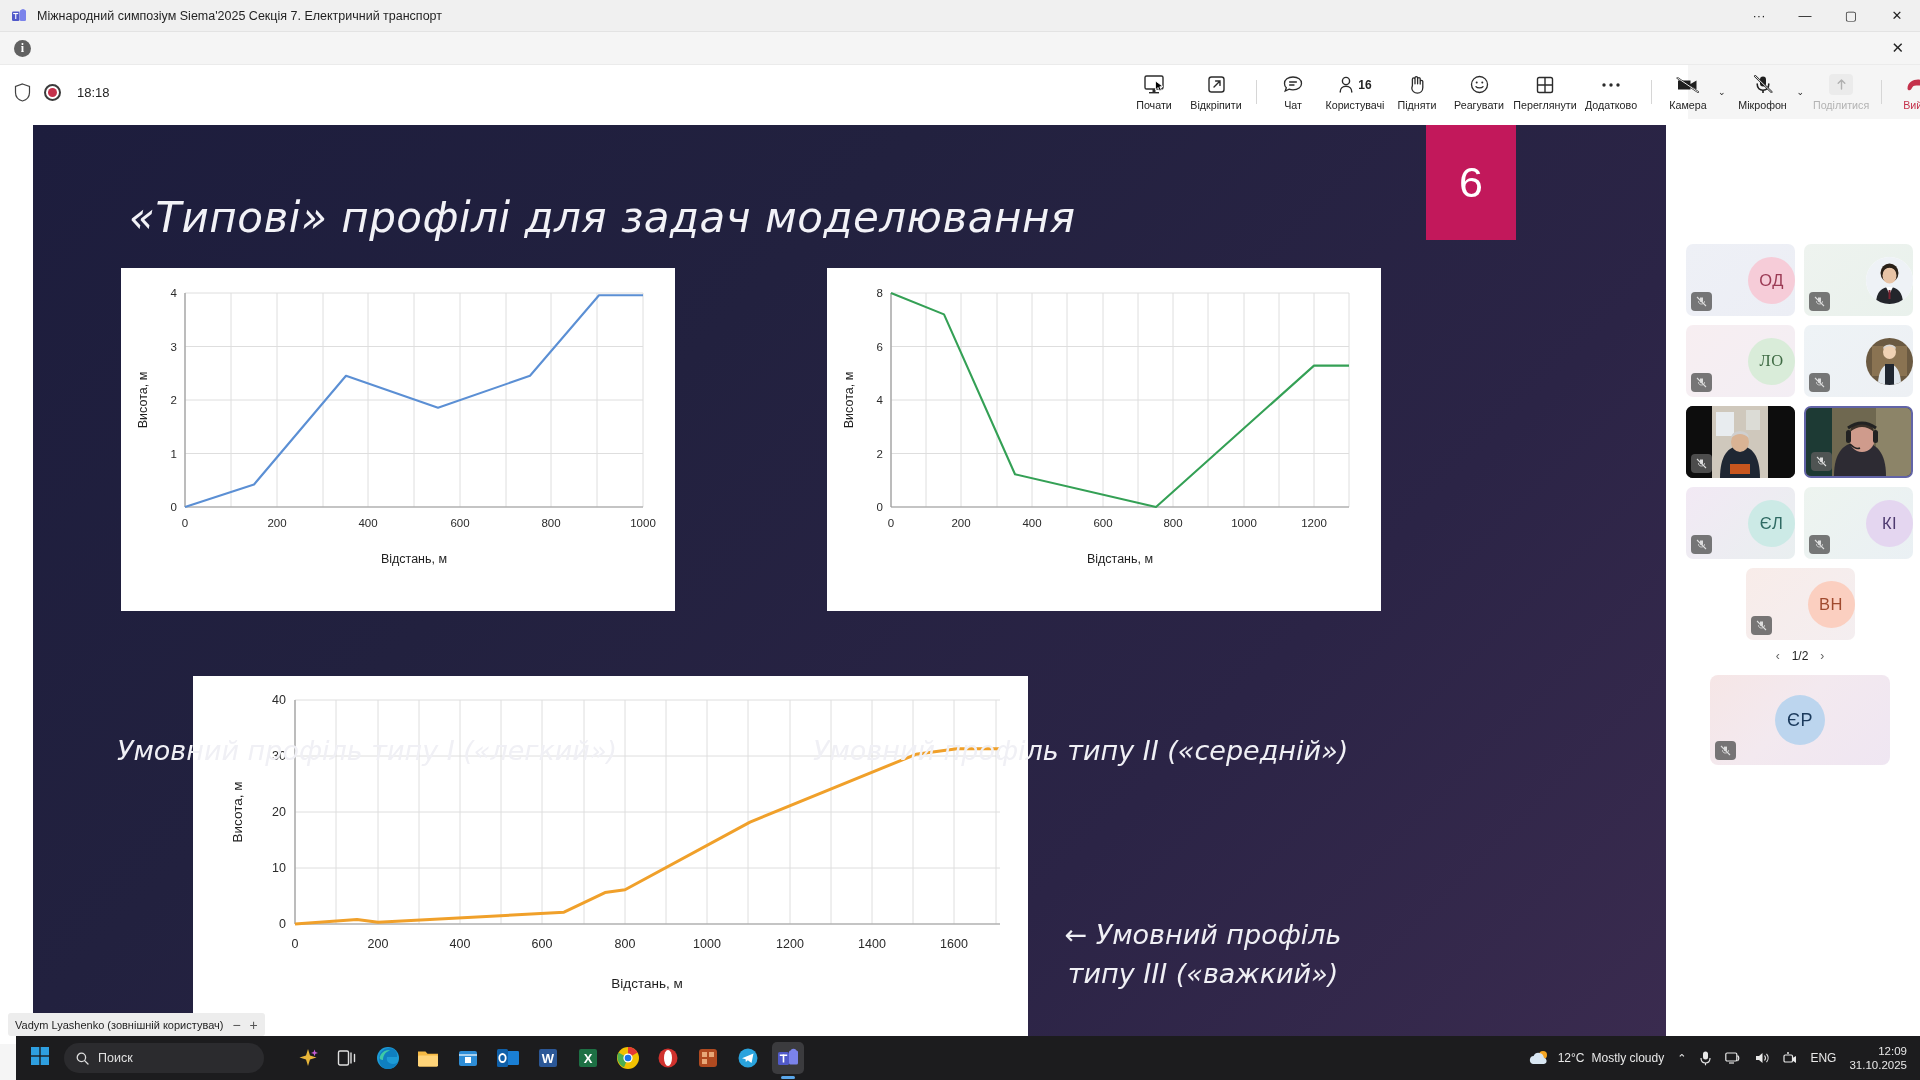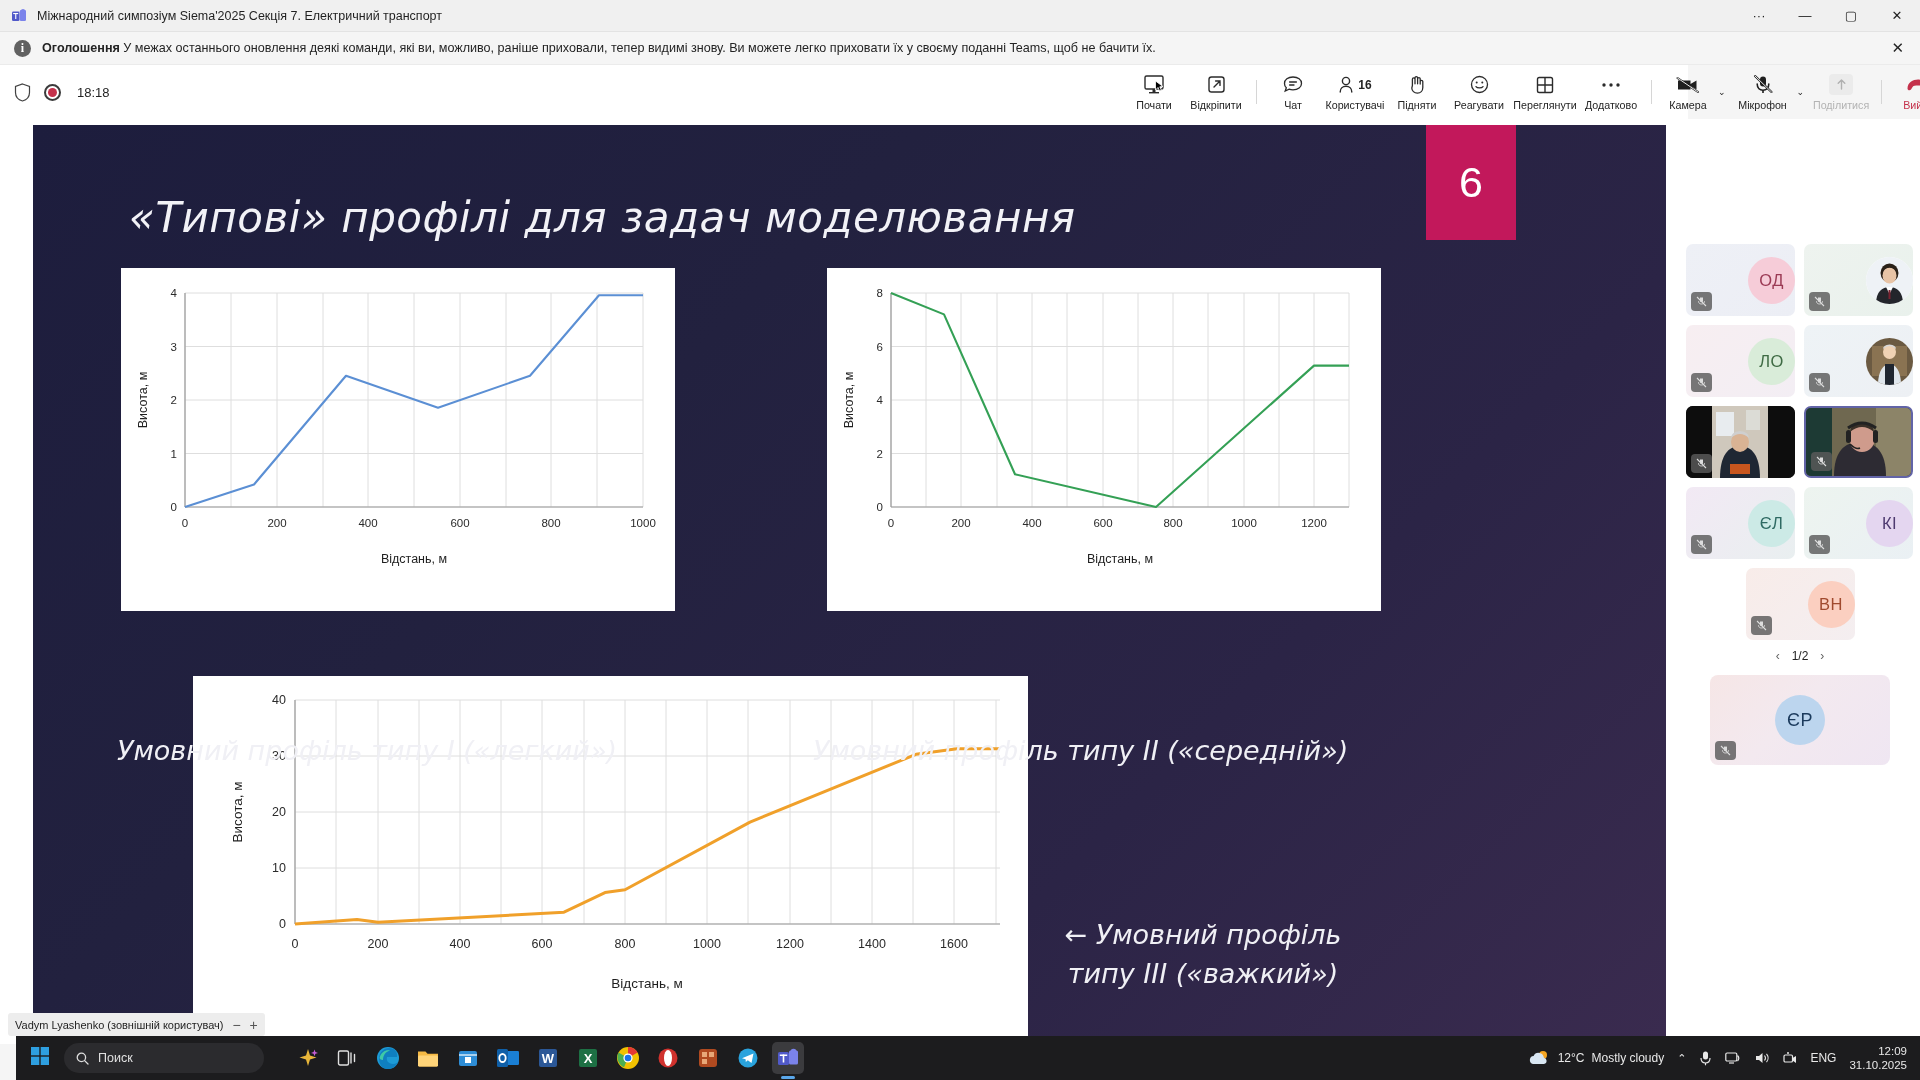--- a/index.html
+++ b/index.html
@@ -108,21 +108,21 @@
 
   
   .rail { position: absolute; left: 1686px; top: 125px; width: 228px; }
   .tiles { display: flex; flex-wrap: wrap; gap: 9px; }
   .tile {
     position: relative; width: 109px; height: 72px; border-radius: 7px; overflow: hidden;
     display: flex; align-items: center; justify-content: flex-end;
   }
   .tile.t0 { background: linear-gradient(135deg,#eef0f6,#eceef5); }
   .tile.t1 { background: linear-gradient(135deg,#eef3ef,#e9f1ec); }
-  .tile.t2 { background: linear-gradient(135deg,#f7eef1,#f3eef4); }
+  .tile.t2 { background: linear-gradient(135deg,#f7eef1,#f3eef4); font-family: Liberation Serif, serif; }
   .tile.t3 { background: linear-gradient(135deg,#eef3f6,#edf0f4); }
   .tile.t4 { background: #171717; }
   .tile.t5 { background: #14202a; border: 2.5px solid #6264a7; }
   .tile.t6 { background: linear-gradient(135deg,#f2e9f4,#e9eff0); }
   .tile.t7 { background: linear-gradient(135deg,#edf4ef,#eaf0f4); }
   .tile.t8 { background: linear-gradient(135deg,#f8ece9,#f4eef0); }
   .tile.single { margin: 0 auto; }
   .avatar {
     width: 47px; height: 47px; border-radius: 50%;
     display: flex; align-items: center; justify-content: center;
@@ -183,24 +183,20 @@
     <div class="tb-right">
       <div class="tb-btn">···</div>
       <div class="tb-btn">—</div>
       <div class="tb-btn">▢</div>
       <div class="tb-btn close">✕</div>
     </div>
   </div>
 
   <div class="announce">
     <div class="announce-icon">i</div>
-    <div class="announce-text">
-      <b>Оголошення</b>
-      <span>У межах останнього оновлення деякі команди, які ви, можливо, раніше приховали, тепер видимі знову. Ви можете легко приховати їх у своєму поданні Teams, щоб не бачити їх.</span>
-    </div>
     <div class="announce-close">✕</div>
   </div>
 
   <div class="toolbar">
     <div class="tl-left">
       <svg class="shield" viewBox="0 0 17 19">
         <path d="M8.5 1 L15.5 3.4 V9.5 C15.5 14 12 17 8.5 18 C5 17 1.5 14 1.5 9.5 V3.4 Z" fill="none" stroke="#424242" stroke-width="1.2"></path>
       </svg>
       <div class="rec-dot">
           <i></i>

